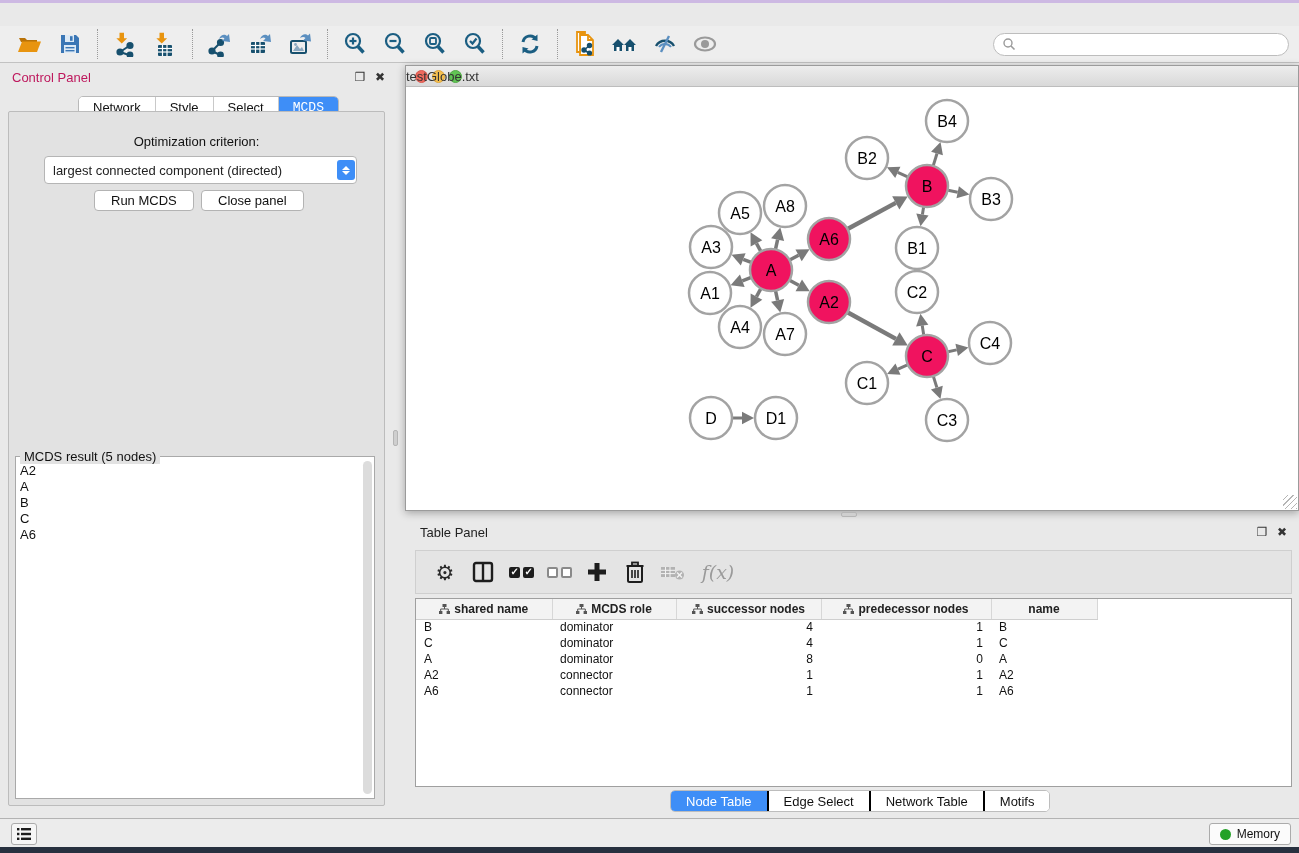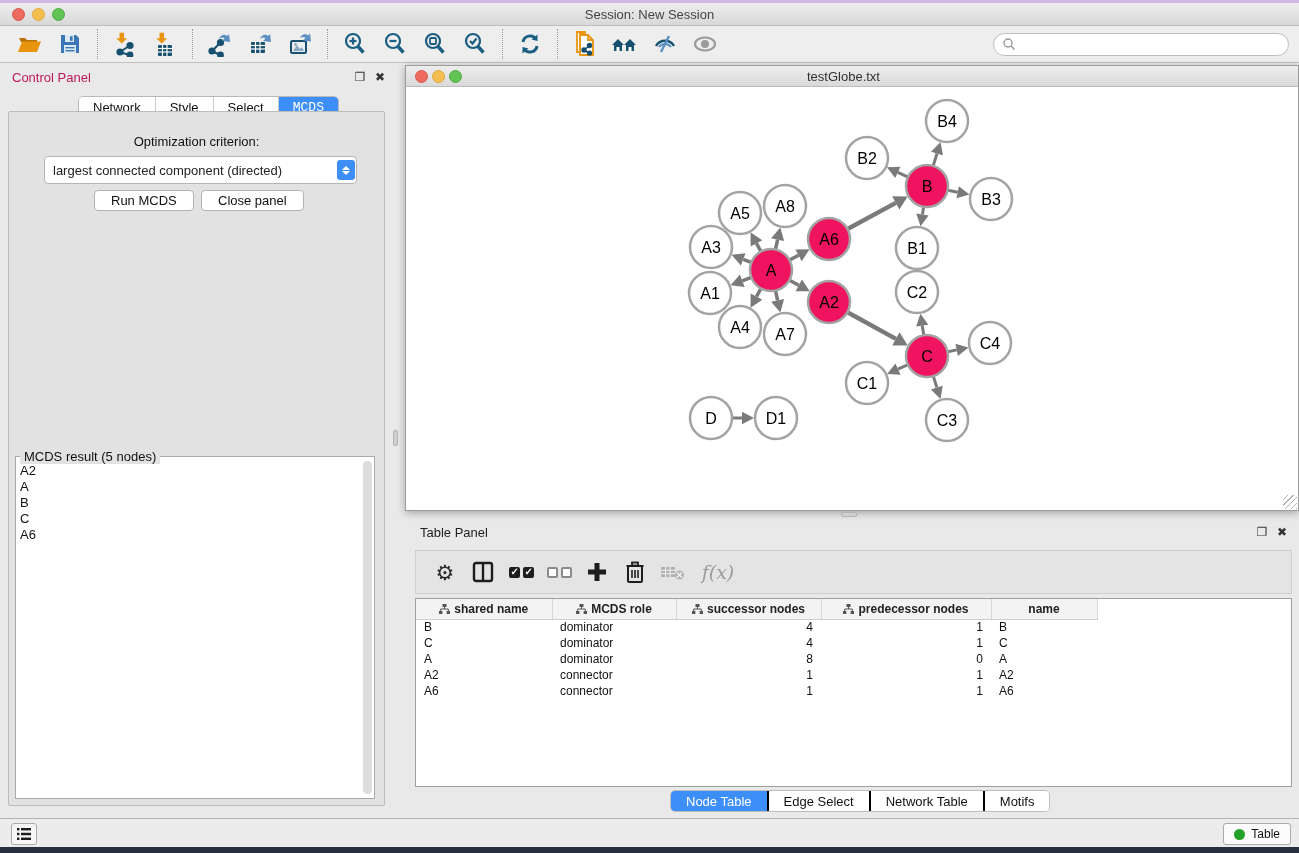--- a/index.html
+++ b/index.html
@@ -68,21 +68,21 @@
   .mcds-scroll { position:absolute; right:2px; top:4px; bottom:4px; width:9px; background:#dcdcdc; border-radius:5px; }
   
   .net-window {
     position:absolute; left:405px; top:65px; width:894px; height:446px;
     background:#fff; border:1px solid #9b9b9b; box-shadow:0 2px 8px rgba(0,0,0,.3);
   }
   .net-titlebar { position:absolute; left:0; top:0; right:0; height:21px;
     background:linear-gradient(#ededed,#d9d9d9); border-bottom:1px solid #bdbdbd; }
   .net-titlebar .traffic { top:4px; }
   .nt-red { left:9px; } .nt-yel { left:26px; } .nt-grn { left:43px; }
-  .net-titlebar .title { position:absolute; left:0; right:17px; top:3px; text-align:center; font-size:13px; color:#333; }
+  .net-titlebar .title { position:absolute; left:0; right:17px; top:3px; font-size:13px; color:#333; }
   .net-canvas { position:absolute; left:0; top:21px; width:892px; height:423px; background:#fff; }
   .resize-grip { position:absolute; right:1px; bottom:1px; width:14px; height:14px;
     background:repeating-linear-gradient(135deg, transparent 0 3px, #b5b5b5 3px 4px); }
   .divider-v { position:absolute; left:393px; top:430px; width:5px; height:16px; background:#cfcfcf; border:1px solid #b5b5b5; border-radius:2px; }
   .divider-h { position:absolute; left:841px; top:512px; width:16px; height:5px; background:#cfcfcf; border:1px solid #b5b5b5; border-radius:2px; }
   
   .table-title { position:absolute; left:420px; top:525px; font-size:13px; color:#222; }
   .tp-ctl { position:absolute; top:525px; font-size:12px; color:#333; width:16px; text-align:center; }
   .table-toolbar {
     position:absolute; left:415px; top:550px; width:877px; height:44px;
@@ -124,26 +124,20 @@
   .desktop-bottom { position:absolute; left:0; bottom:0; width:100%; height:6px; background:#27303f; }
   svg text { font-family:"Liberation Sans", sans-serif; }
 </style>
 </head>
 <body>
 
 <div class="app">
 
   <div class="desktop-top"></div>
 
-  <div class="titlebar">
-    <span class="traffic t-red"></span>
-    <span class="traffic t-yel"></span>
-    <span class="traffic t-grn"></span>
-    <div class="title">Session: New Session</div>
-  </div>
 
   <div class="toolbar">
     <div class="tbtn">
       <svg width="26" height="24" viewBox="0 0 26 24">
         <path d="M2 6 L8 6 L10 8 L20 8 L20 10 L4 10 Z" fill="#b97207"></path>
         <path d="M1 20 L5 9.5 L24 9.5 L20 20 Z" fill="#e8940f"></path>
       </svg>
     </div>
     <div class="tbtn">
       <svg width="24" height="24" viewBox="0 0 24 24">
@@ -617,18 +611,18 @@
             <rect x="5" y="1" width="10" height="2.4"></rect>
           <rect x="1" y="5.8" width="2.4" height="2.4"></rect>
             <rect x="5" y="5.8" width="10" height="2.4"></rect>
           <rect x="1" y="10.6" width="2.4" height="2.4"></rect>
             <rect x="5" y="10.6" width="10" height="2.4"></rect>
         </g>
       </svg>
     </div>
     <div class="memory-btn">
       <span class="mem-dot"></span>
-      <span>Table</span>
+      <span>Memory</span>
     </div>
   </div>
   <div class="desktop-bottom"></div>
 
 </div>
 
 </body></html>

